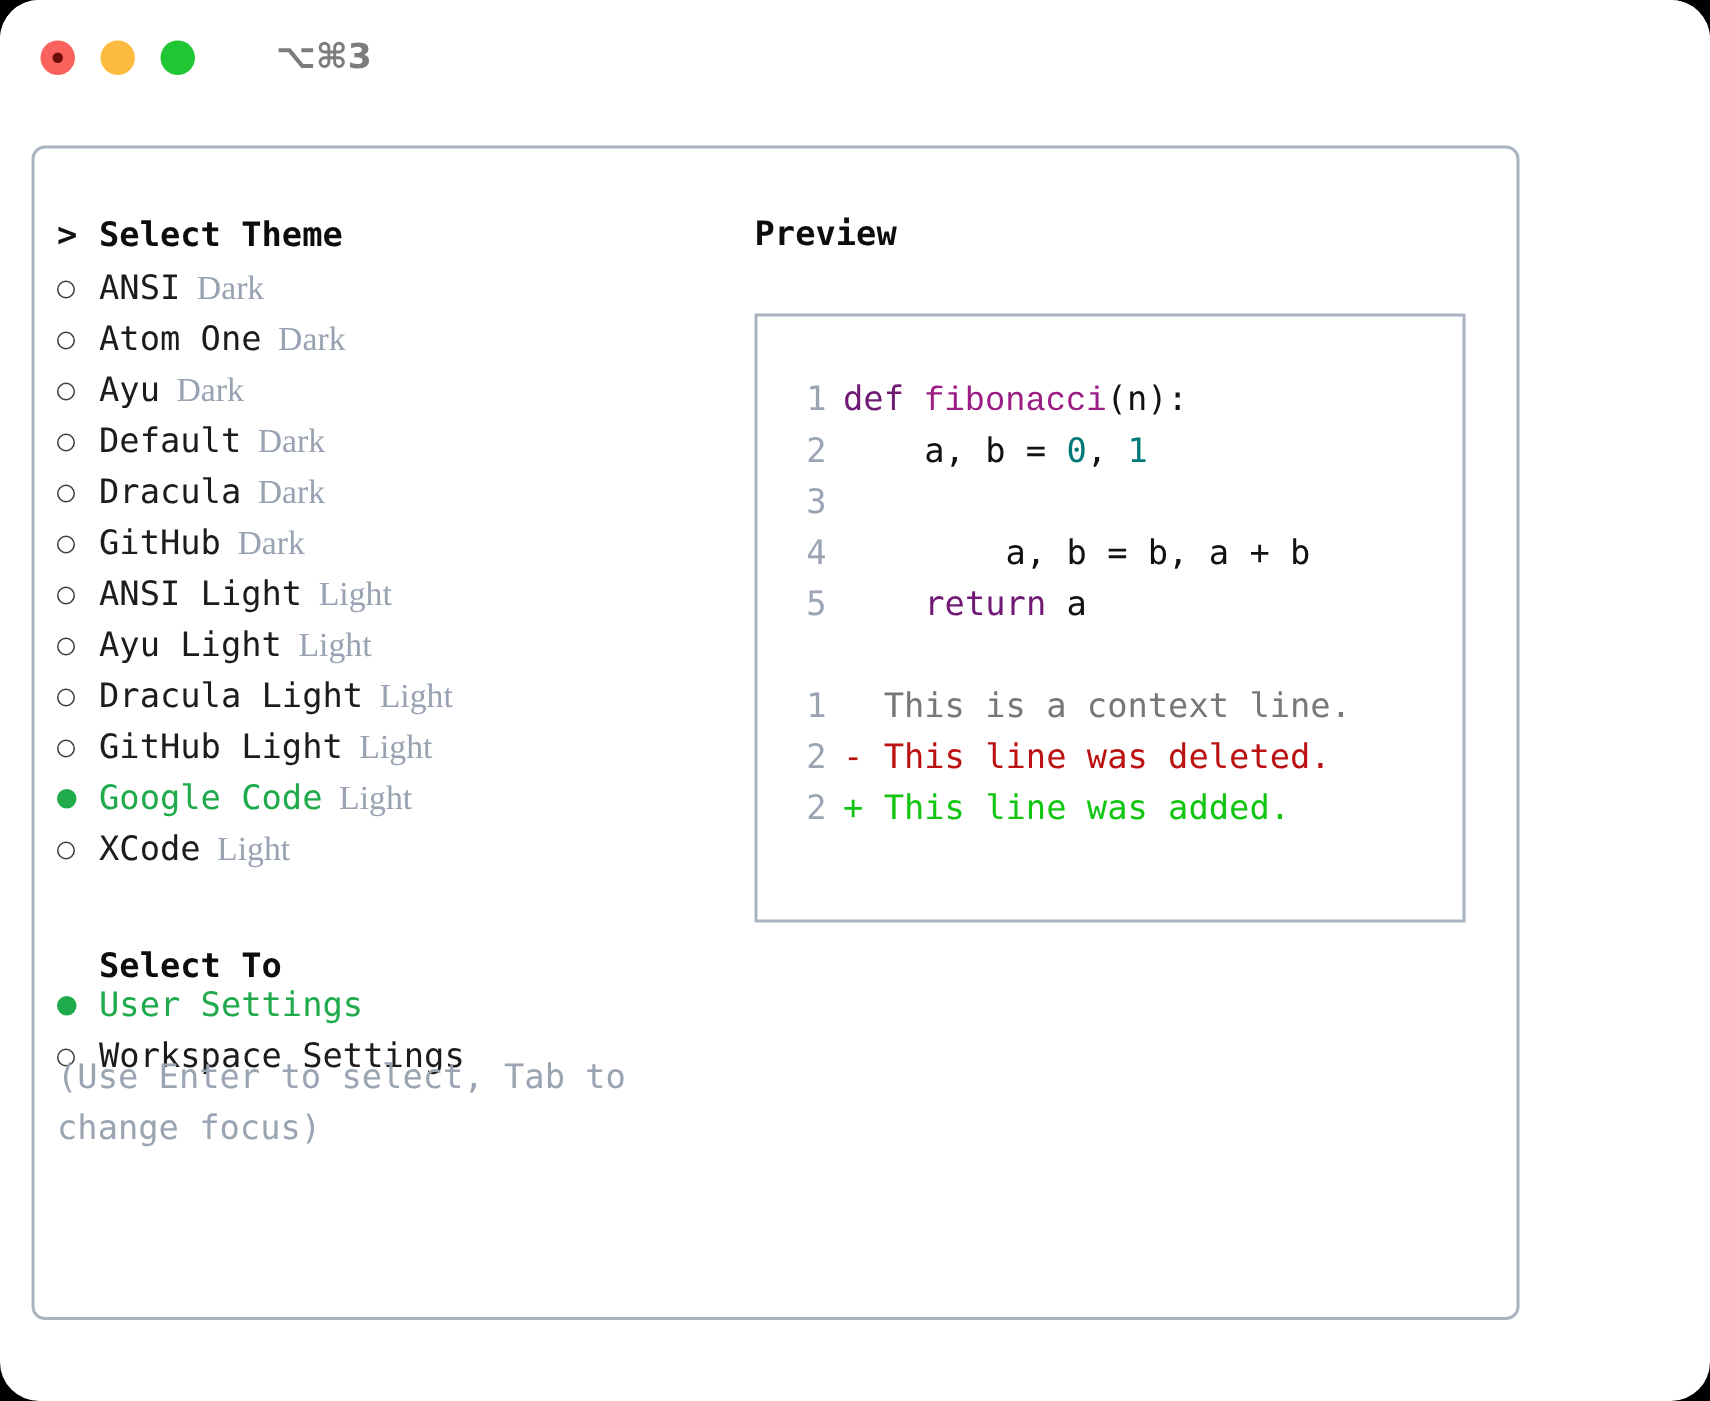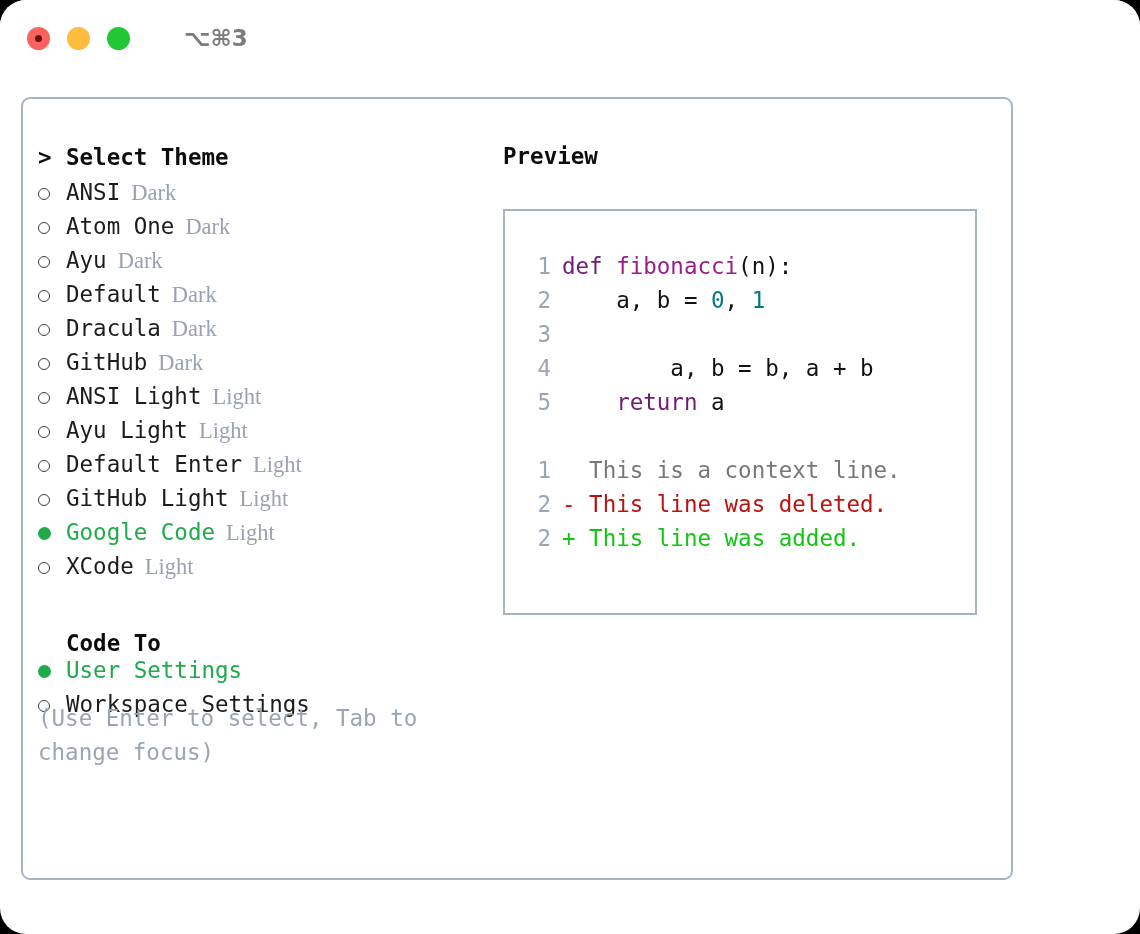--- a/index.html
+++ b/index.html
@@ -186,21 +186,21 @@
     width: 32px;
     flex: none;
     text-align: right;
     color: #9aa4b3;
     margin-right: 11px;
   }
   .code-gap { height: 34px; }
 
   
   .k-keyword { color: #701a75; }
-  .k-func    { color: #9b1c84; }
+  .k-func    { color: #9b1c84; font-family: Liberation Mono, monospace; }
   .k-plain   { color: #111111; }
   .k-num     { color: #007979; }
   .k-builtin { color: #9b1c84; }
 
   
   .d-ctx { color: #777777; }
   .d-del { color: #bb1111; }
   .d-add { color: #11c611; }
 </style>
 </head>
@@ -230,31 +230,31 @@
 
       <div id="theme-items">
           <div class="row"><span class="bullet-cell"><span class="dot-empty"></span></span><span class="theme-name">ANSI</span><span class="theme-kind">Dark</span></div>
           <div class="row"><span class="bullet-cell"><span class="dot-empty"></span></span><span class="theme-name">Atom One</span><span class="theme-kind">Dark</span></div>
           <div class="row"><span class="bullet-cell"><span class="dot-empty"></span></span><span class="theme-name">Ayu</span><span class="theme-kind">Dark</span></div>
           <div class="row"><span class="bullet-cell"><span class="dot-empty"></span></span><span class="theme-name">Default</span><span class="theme-kind">Dark</span></div>
           <div class="row"><span class="bullet-cell"><span class="dot-empty"></span></span><span class="theme-name">Dracula</span><span class="theme-kind">Dark</span></div>
           <div class="row"><span class="bullet-cell"><span class="dot-empty"></span></span><span class="theme-name">GitHub</span><span class="theme-kind">Dark</span></div>
           <div class="row"><span class="bullet-cell"><span class="dot-empty"></span></span><span class="theme-name">ANSI Light</span><span class="theme-kind">Light</span></div>
           <div class="row"><span class="bullet-cell"><span class="dot-empty"></span></span><span class="theme-name">Ayu Light</span><span class="theme-kind">Light</span></div>
-          <div class="row"><span class="bullet-cell"><span class="dot-empty"></span></span><span class="theme-name">Default Enter</span><span class="theme-kind">Light</span></div>
+          <div class="row"><span class="bullet-cell"><span class="dot-empty"></span></span><span class="theme-name">Dracula Light</span><span class="theme-kind">Light</span></div>
           <div class="row"><span class="bullet-cell"><span class="dot-empty"></span></span><span class="theme-name">GitHub Light</span><span class="theme-kind">Light</span></div>
           <div class="row"><span class="bullet-cell"><span class="dot-filled"></span></span><span class="theme-name sel">Google Code</span><span class="theme-kind">Light</span></div>
           <div class="row"><span class="bullet-cell"><span class="dot-empty"></span></span><span class="theme-name">XCode</span><span class="theme-kind">Light</span></div>
         </div>
 
       <div class="spacer-row"></div>
 
       <div class="row header-row">
         <span class="bullet-cell"></span>
-        <span class="heading">Code To</span>
+        <span class="heading">Select To</span>
       </div>
 
       <div id="apply-items">
           <div class="row"><span class="bullet-cell"><span class="dot-filled"></span></span><span class="theme-name sel">User Settings</span></div>
           <div class="row"><span class="bullet-cell"><span class="dot-empty"></span></span><span class="theme-name">Workspace Settings</span></div>
         </div>
     </div>
 
     <div id="hint">(Use Enter to select, Tab to change focus)</div>
 

